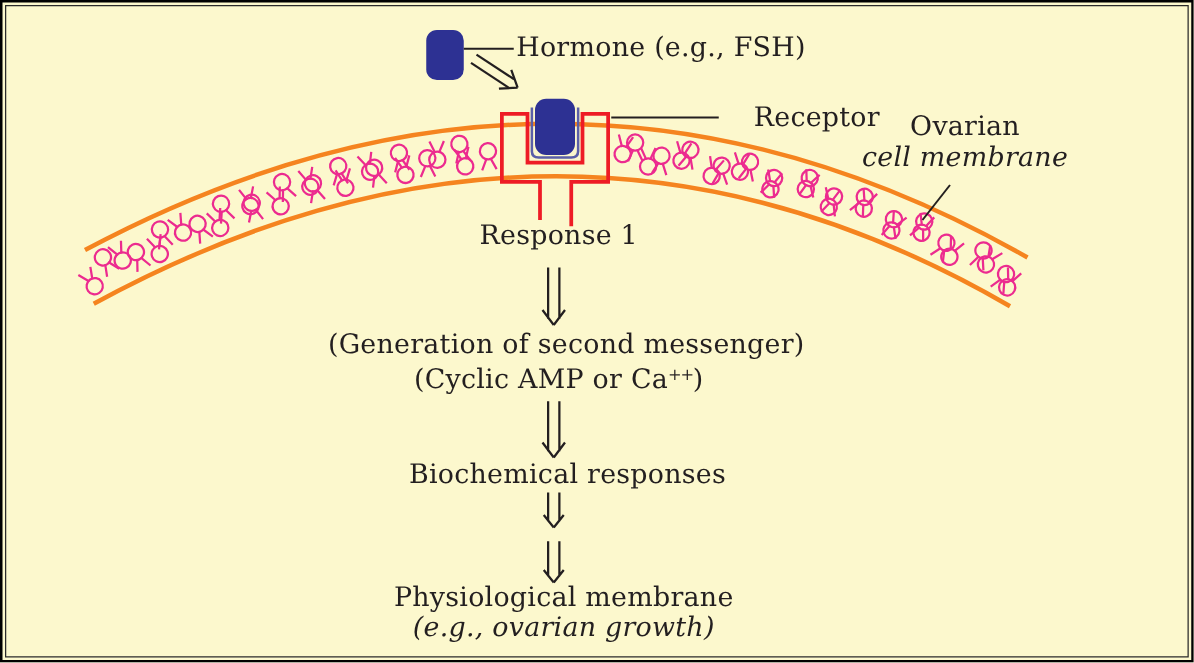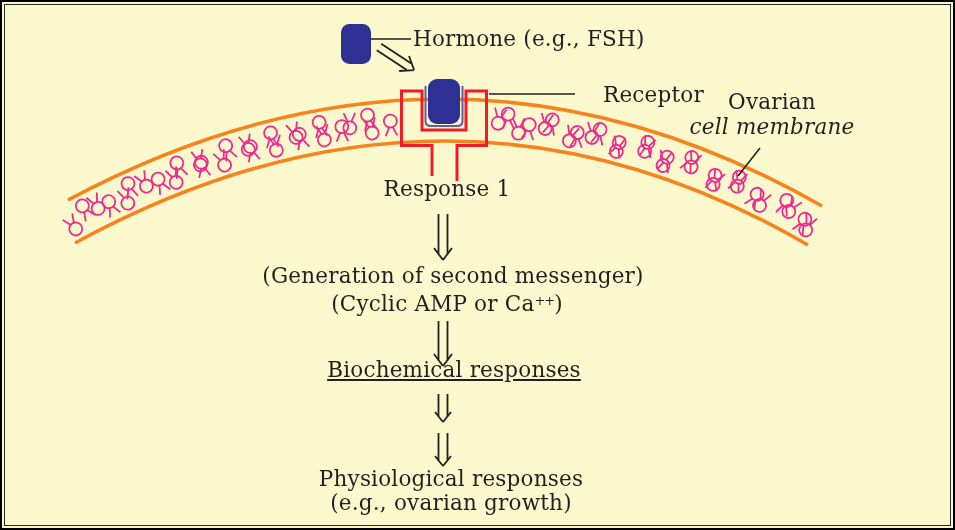--- a/index.html
+++ b/index.html
@@ -307,19 +307,19 @@
   </div>
 
   <div class="lbl center" style="left:345px;top:174px;width:200px;">Response 1</div>
 
   <div class="lbl center" style="left:251px;top:261px;width:400px;">(Generation of second messenger)</div>
 
   <div class="lbl center" style="left:295px;top:286px;width:300px;">
     <span>(Cyclic AMP or Ca</span><sup>++</sup><span>)</span>
   </div>
 
-  <div class="lbl center" style="left:302px;top:355px;width:300px;text-decoration:underline;">Biochemical responses</div>
+  <div class="lbl center" style="left:302px;top:365px;width:300px;">Biochemical responses</div>
 
   <div class="lbl center" style="left:299px;top:465px;width:300px;line-height:24px;">
-    <span style="display:block;">Physiological responses</span>
-    <span style="display:block;">(e.g., ovarian growth)</span>
+    <span style="display:block;">Physiological membrane</span>
+    <span style="display:block;font-style:italic;">(e.g., ovarian growth)</span>
   </div>
 </div>
 
 </body></html>

